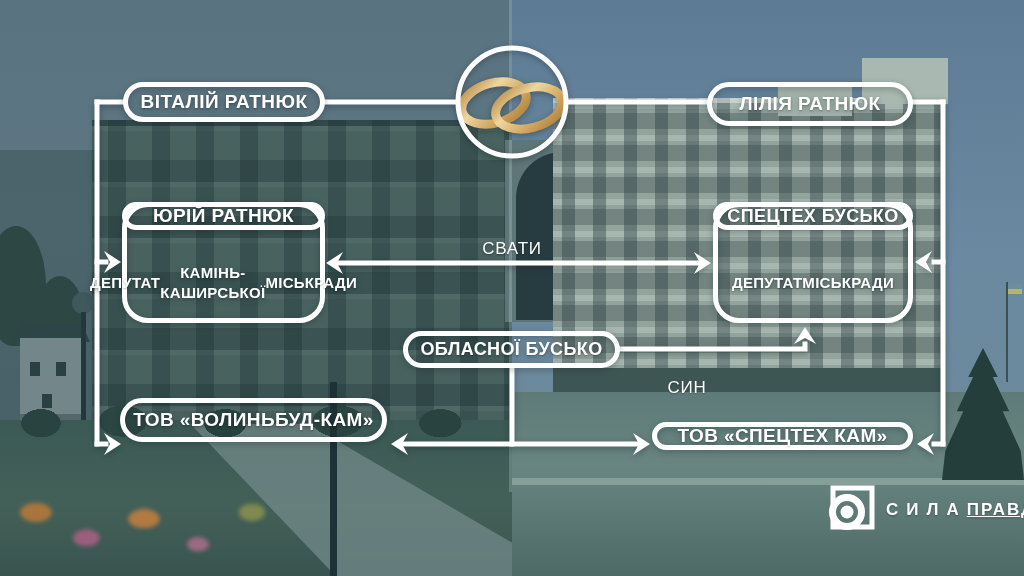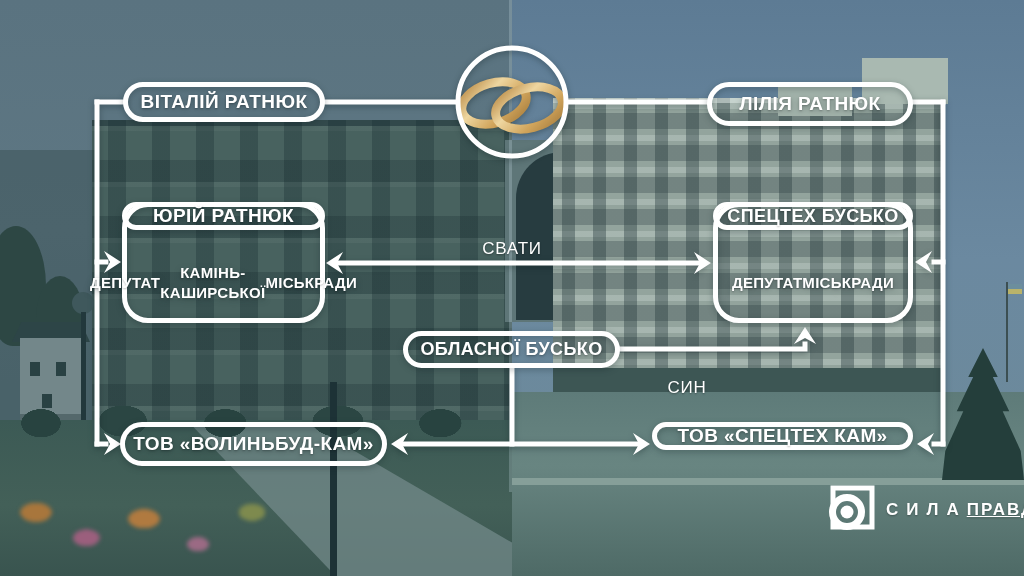--- a/index.html
+++ b/index.html
@@ -198,21 +198,21 @@
     <div class="role">
       <span>ДЕПУТАТ</span>
       <span>МІСЬКРАДИ</span>
     </div>
   </div>
 
   <div class="node pill" style="left:403px;top:331px;width:217px;height:37px;font-size:18px;">
     <span>ОБЛАСНОЇ БУСЬКО</span>
   </div>
 
-  <div class="node pill" style="left:120px;top:422px;width:267px;height:44px;">
+  <div class="node pill" style="left:120px;top:398px;width:267px;height:44px;">
     <span>ТОВ «ВОЛИНЬБУД-КАМ»</span>
   </div>
 
   <div class="node pill" style="left:652px;top:422px;width:261px;height:28px;">
     <span>ТОВ «СПЕЦТЕХ КАМ»</span>
   </div>
 
   <div class="edge-label" style="left:512px;top:239px;">СВАТИ</div>
   <div class="edge-label" style="left:687px;top:342px;margin-top:36px;">СИН</div>
 

